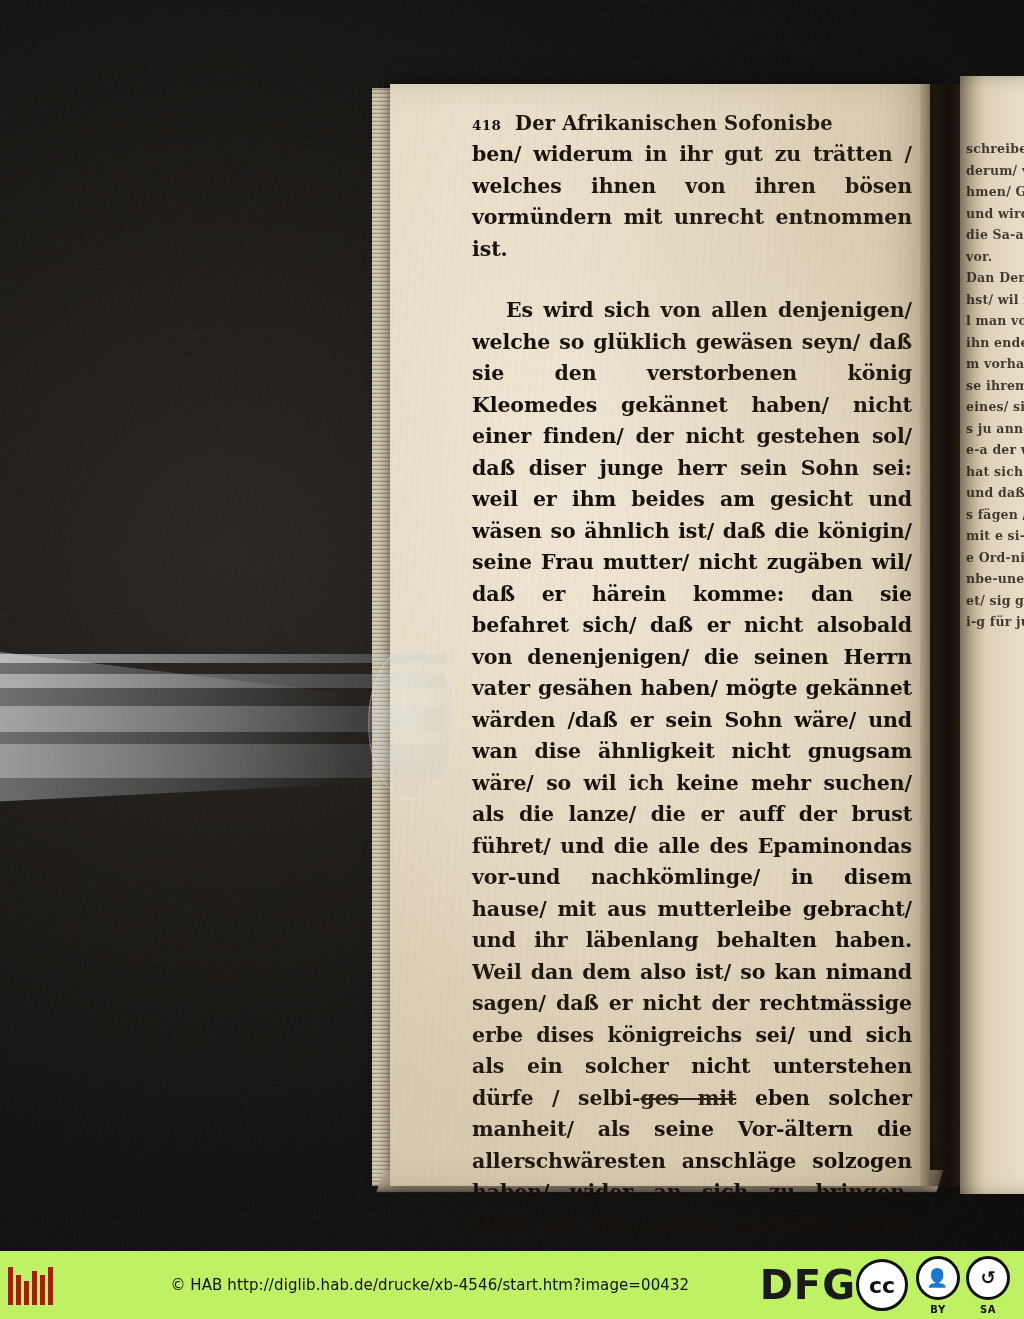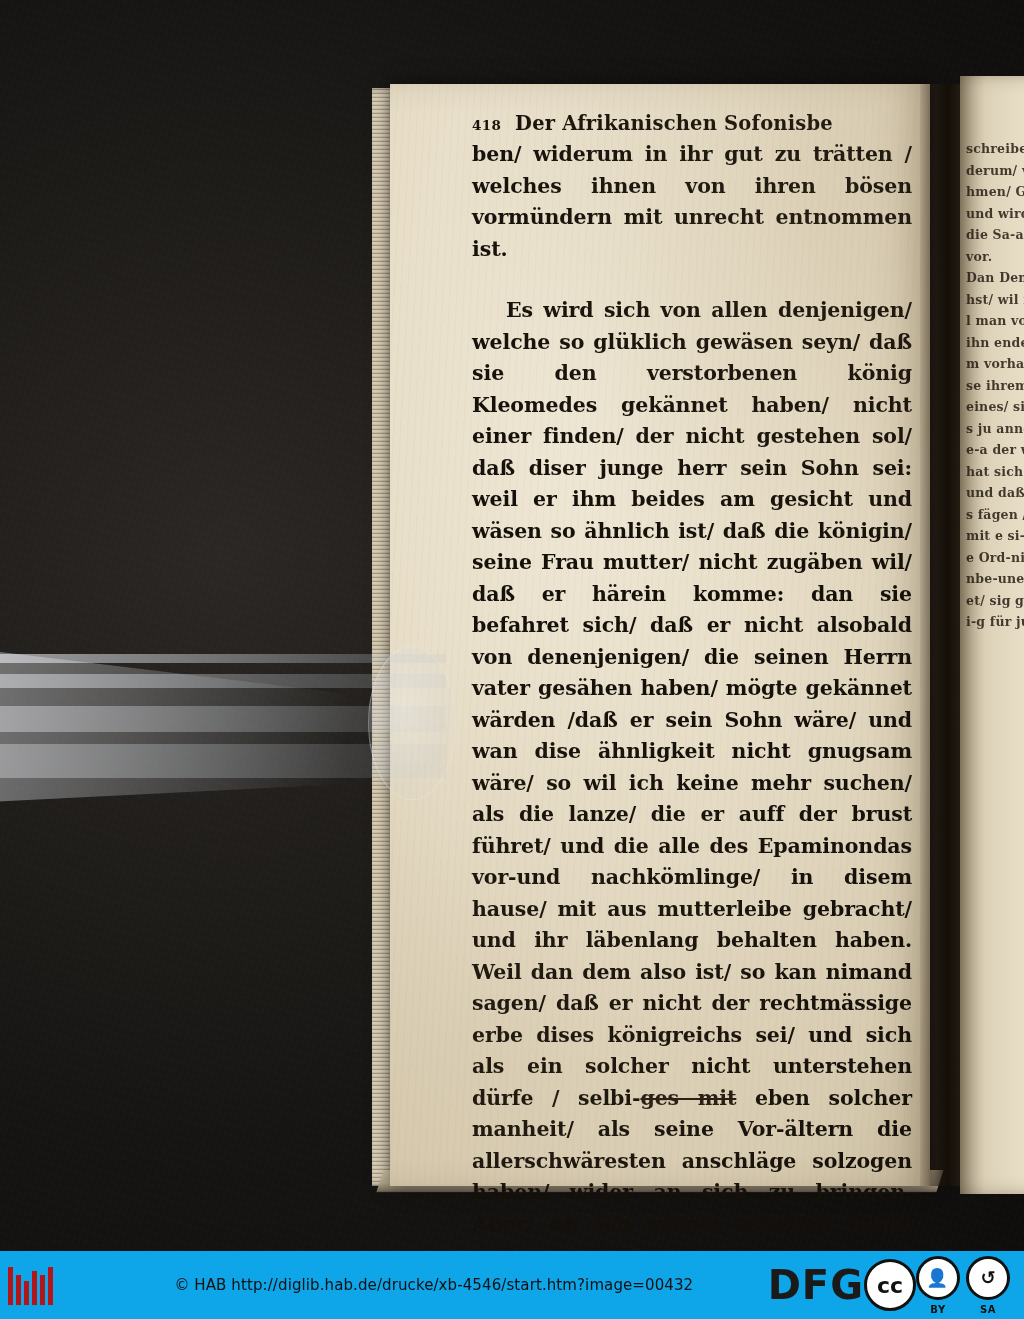--- a/index.html
+++ b/index.html
@@ -238,21 +238,21 @@
     filter: blur(.5px);
   }
 
   
   .footer-bar {
     position: absolute;
     left: 0;
     bottom: 0;
     width: 1024px;
     height: 68px;
-    background: #0ea5e9;
+    background: #bef264;
     display: flex;
     align-items: center;
   }
   .barcode {
     width: 92px;
     height: 40px;
     margin-left: 8px;
     display: flex;
     align-items: flex-end;
     gap: 3px;
@@ -280,21 +280,21 @@
     font-family: "DejaVu Sans", sans-serif;
     font-size: 40px;
     font-weight: 700;
     letter-spacing: 1px;
     color: #1a1a1a;
   }
 
   .cc-block {
     display: flex;
     align-items: center;
-    gap: 0;
+    gap: 8px;
     margin-right: 14px;
   }
   .cc-badge {
     width: 46px; height: 46px;
     border-radius: 50%;
     border: 3px solid #111;
     display: flex; align-items: center; justify-content: center;
     font-family: "DejaVu Sans", sans-serif;
     font-weight: 700;
     font-size: 22px;

